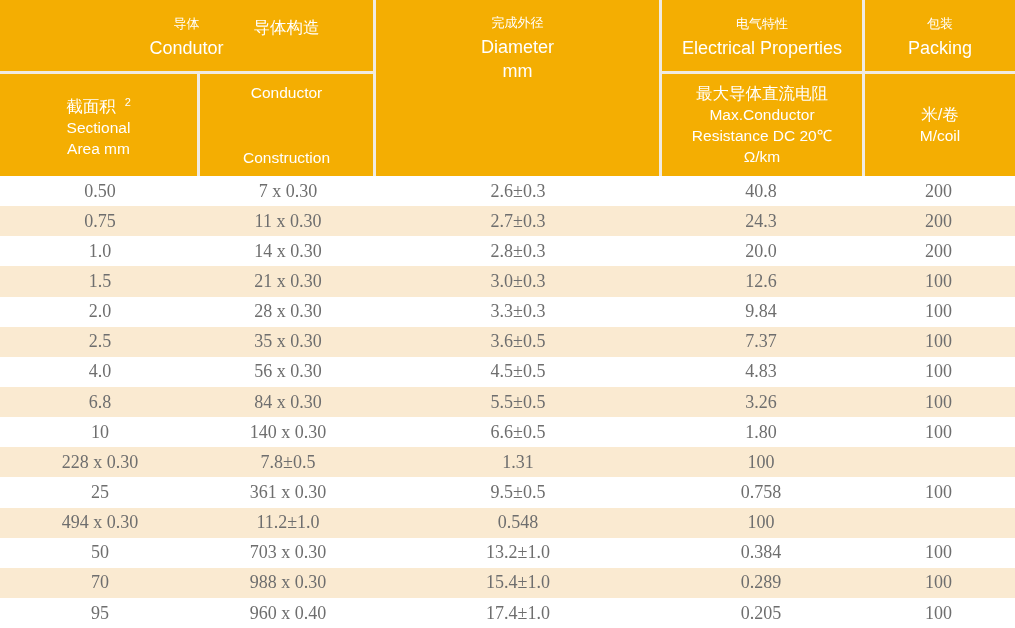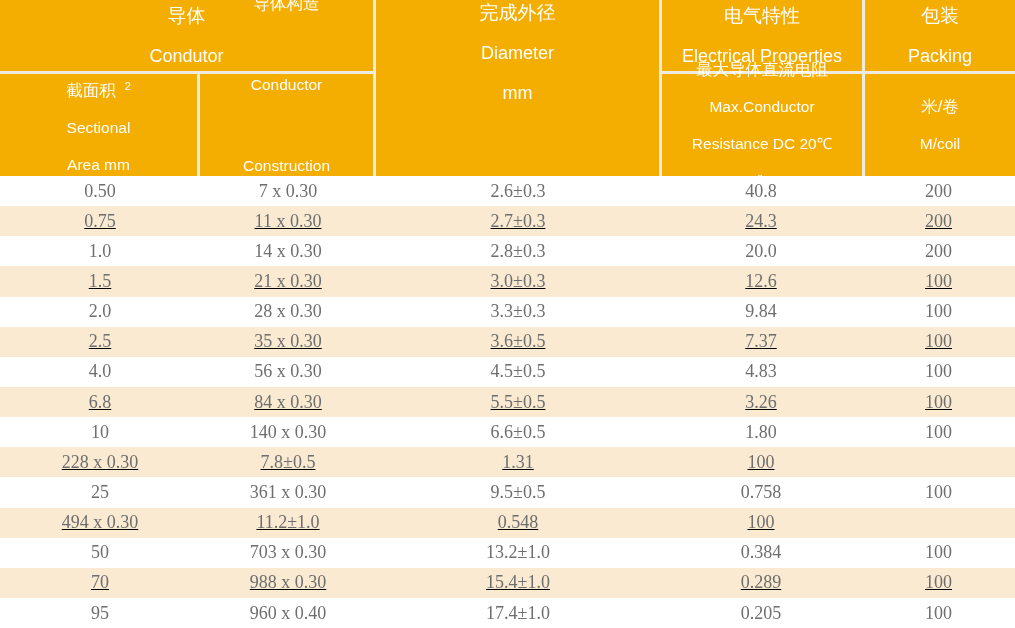--- a/index.html
+++ b/index.html
@@ -30,26 +30,26 @@
   .hc {
     background: var(--header-bg);
     color: var(--header-text);
     display: flex;
     flex-direction: column;
     align-items: center;
     justify-content: center;
     text-align: center;
     font-family: "Liberation Sans", sans-serif;
   }
-  .hc .zh { font-size: 19px; line-height: 25px; }
-  .hc .en { font-size: 18px; line-height: 24px; margin-top: 16px; }
+  .hc .zh { font-size: 13px; line-height: 25px; }
+  .hc .en { font-size: 18px; line-height: 24px; }
   .hc.sub .zh { font-size: 16.5px; line-height: 21px; }
   .hc.sub .en { font-size: 15.5px; line-height: 21px; }
   .cell-conductor   { grid-column: 1 / 3; grid-row: 1; }
-  .cell-diameter    { grid-column: 3; grid-row: 1 / 3; justify-content: flex-start; }
+  .cell-diameter    { grid-column: 3; grid-row: 1 / 3; justify-content: flex-start; padding-top: 10px; }
   .cell-electrical  { grid-column: 4; grid-row: 1; }
   .cell-packing     { grid-column: 5; grid-row: 1; }
   .cell-sectional   { grid-column: 1; grid-row: 2; }
   .cell-construction{ grid-column: 2; grid-row: 2; gap: 44px; }
   .cell-resistance  { grid-column: 4; grid-row: 2; text-align: center; }
   .cell-coil        { grid-column: 5; grid-row: 2; }
   .sup {
     font-size: 11px;
     vertical-align: 6px;
     margin-left: 9px;
@@ -62,21 +62,21 @@
     flex-direction: column;
     border-radius: 6px;
   }
   .row {
     flex: 1 1 auto;
     display: grid;
     grid-template-columns: 200px 176px 284px 202px 153px;
     align-items: center;
     background: #ffffff;
   }
-  .row.alt { background: var(--stripe); text-decoration: underline; }
+  .row.alt { background: var(--stripe); }
   .cell {
     text-align: center;
     font-family: "Liberation Serif", serif;
     font-size: 18px;
     color: var(--data-text);
     white-space: nowrap;
   }
 </style>
 </head>
 <body>

